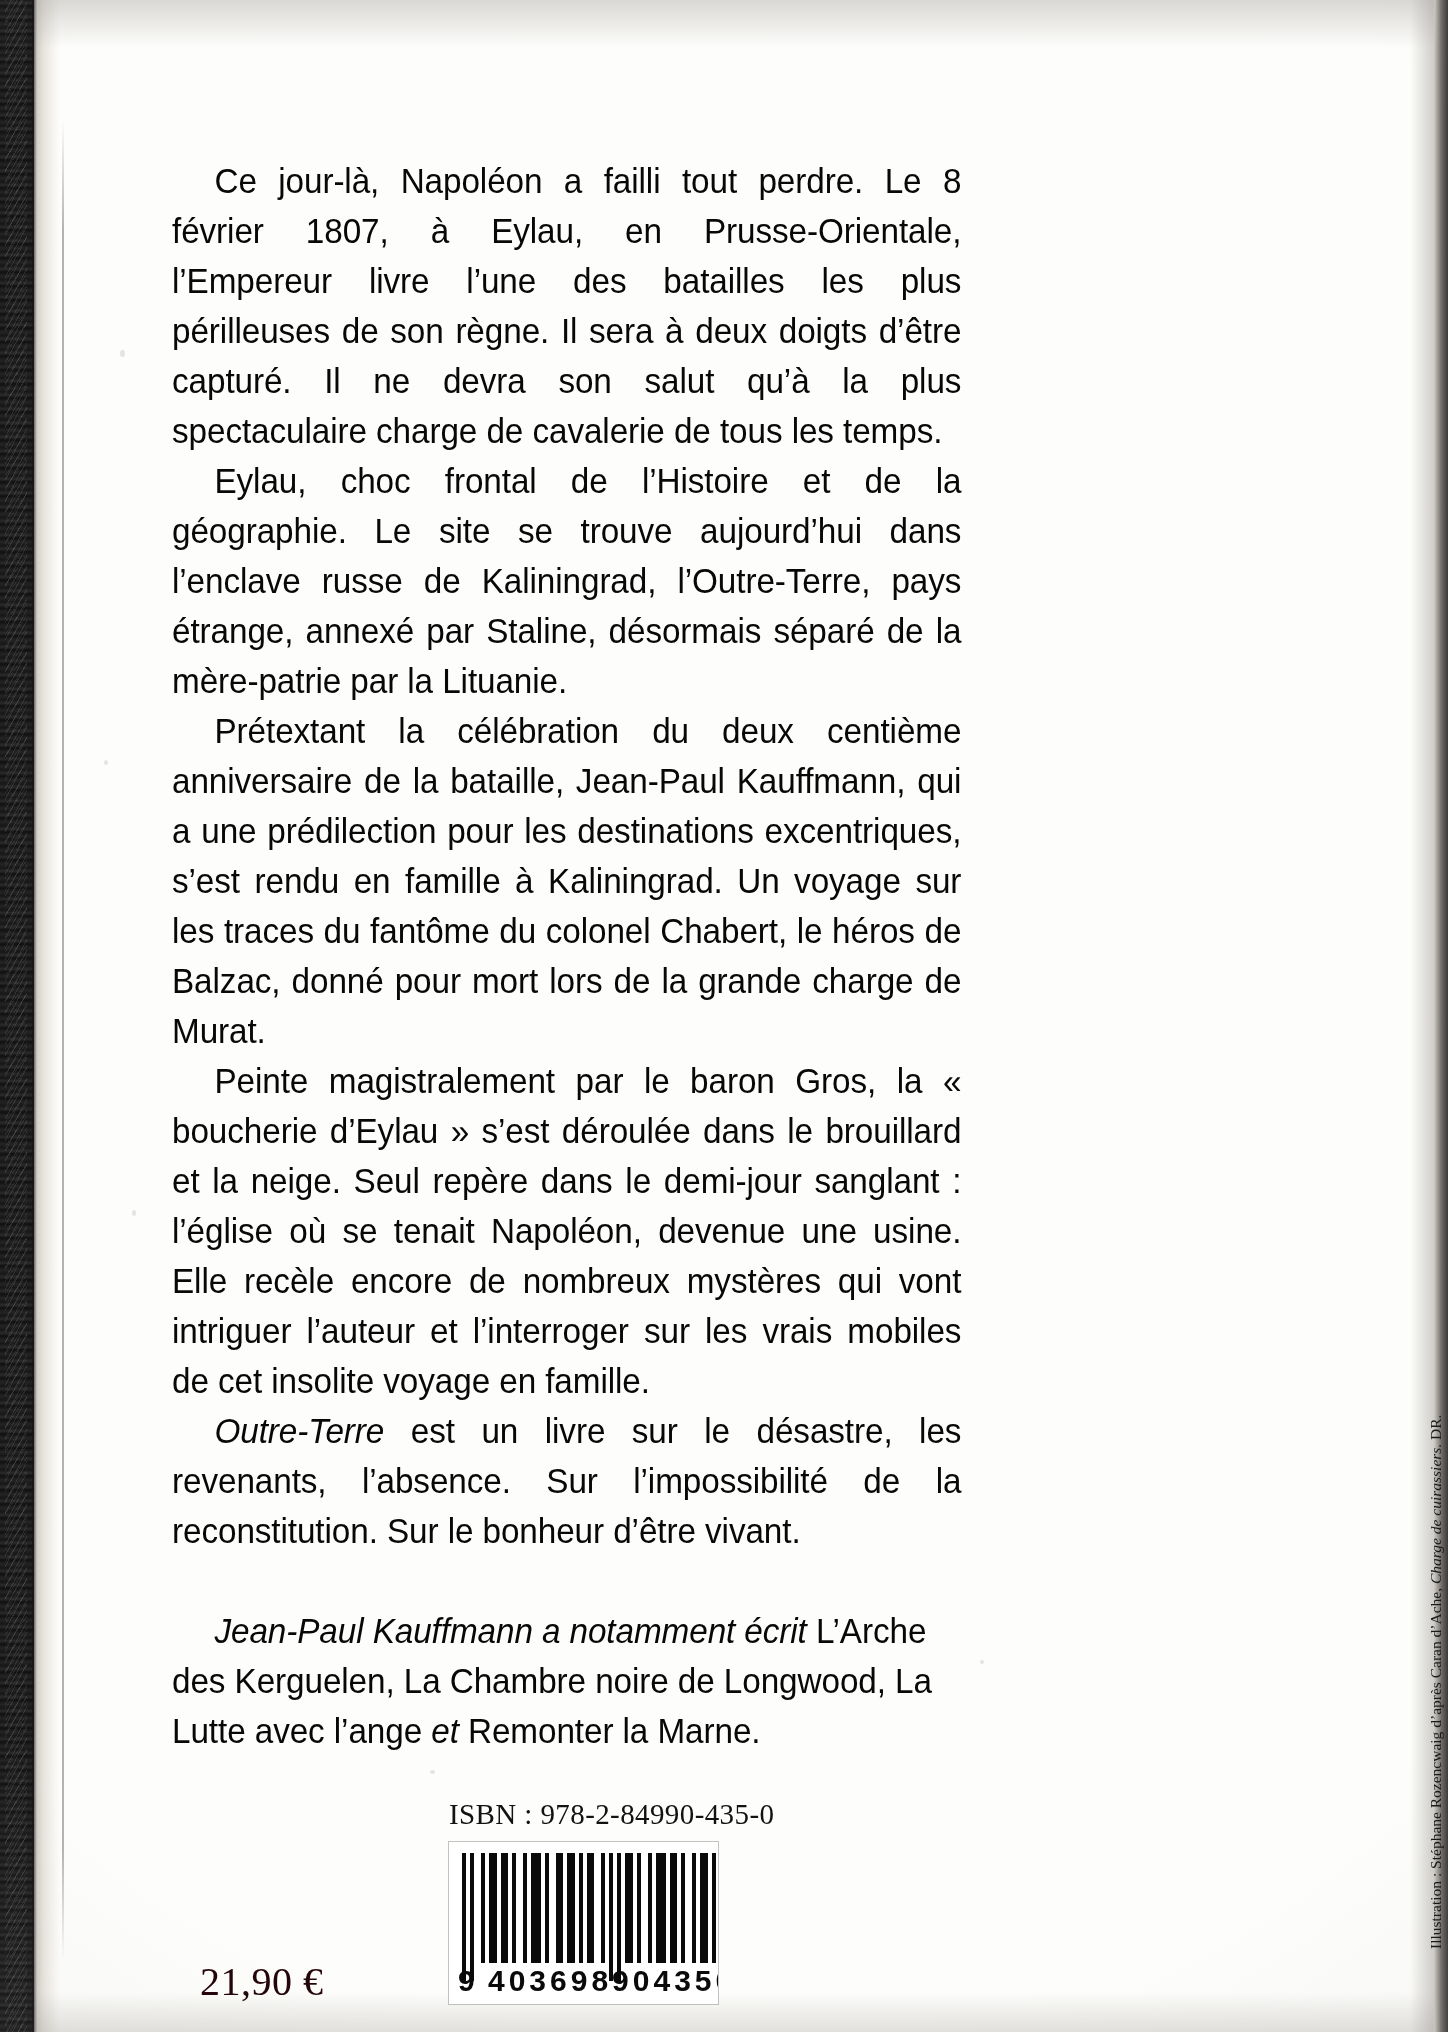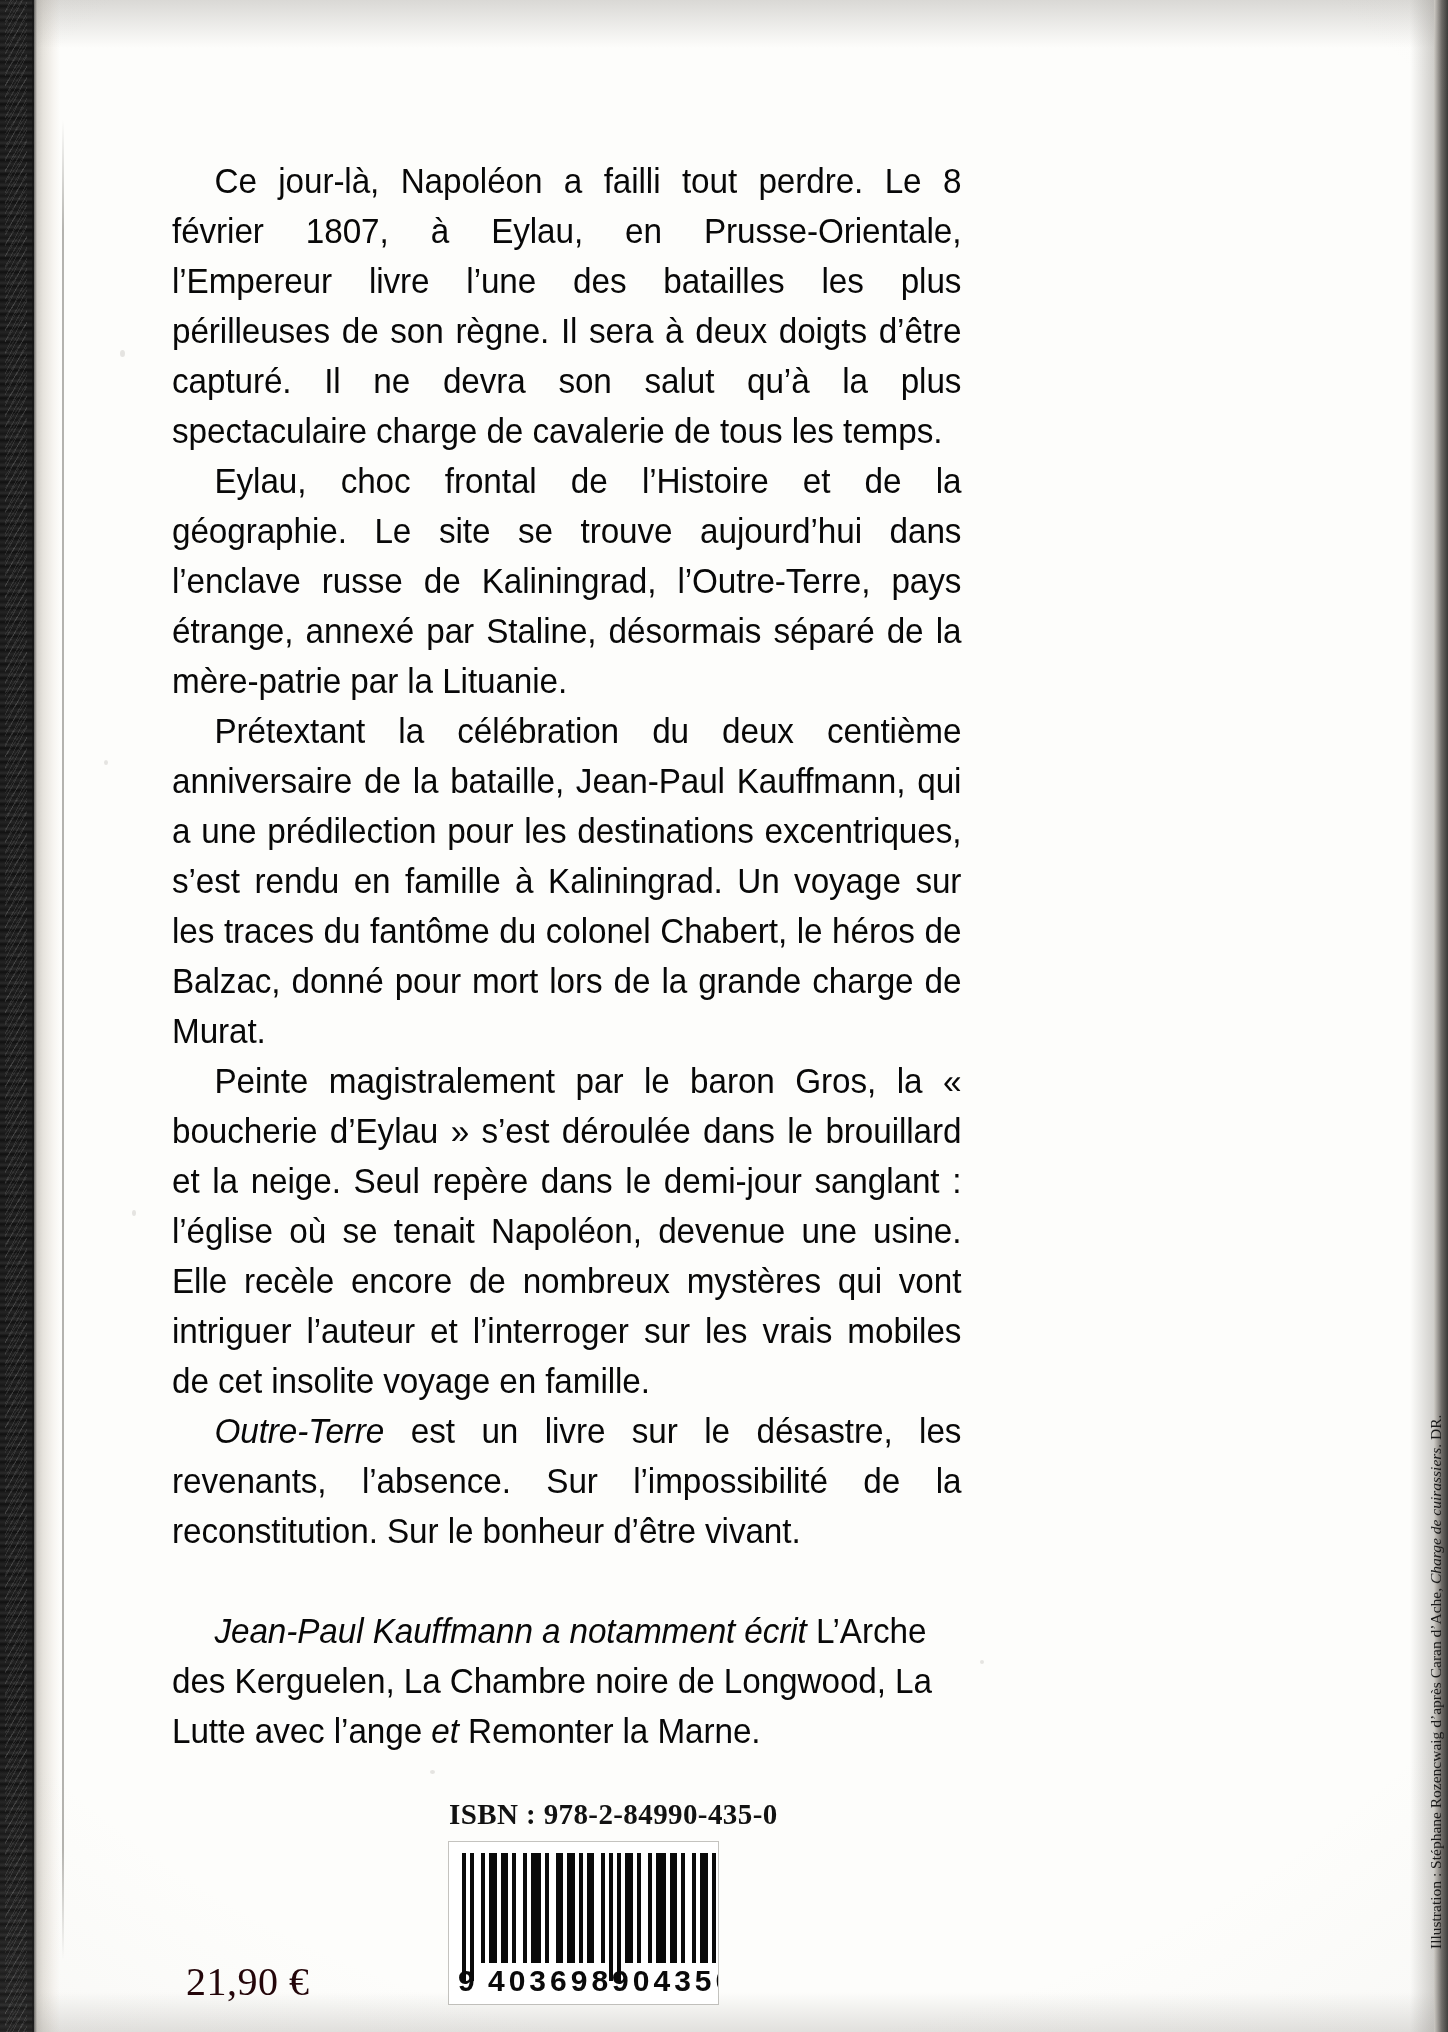--- a/index.html
+++ b/index.html
@@ -182,21 +182,20 @@
   
   .isbn {
     position: absolute;
     left: 449px;
     top: 1798px;
     z-index: 7;
     font-family: "Liberation Serif", serif;
     font-size: 29px;
     letter-spacing: 0.4px;
     color: #121212;
-    font-weight: bold;
   }
 
   
   .barcode-box {
     position: absolute;
     left: 449px;
     top: 1842px;
     width: 269px;
     height: 162px;
     background: #ffffff;
@@ -229,21 +228,21 @@
     font-weight: 700;
     color: #0a0a0a;
     letter-spacing: 0px;
   }
   .bc-digits .grp { display: flex; }
   .bc-lead { position: absolute; left: 9px; top: 122px; font-family: "Liberation Sans", sans-serif; font-size: 30px; font-weight: 700; color: #0a0a0a; }
 
   
   .price {
     position: absolute;
-    left: 186px;
+    left: 200px;
     top: 1958px;
     z-index: 7;
     font-family: "Liberation Serif", serif;
     font-size: 40px;
     color: #24060a;
     letter-spacing: 0.5px;
   }
 
   
   .speckle {

